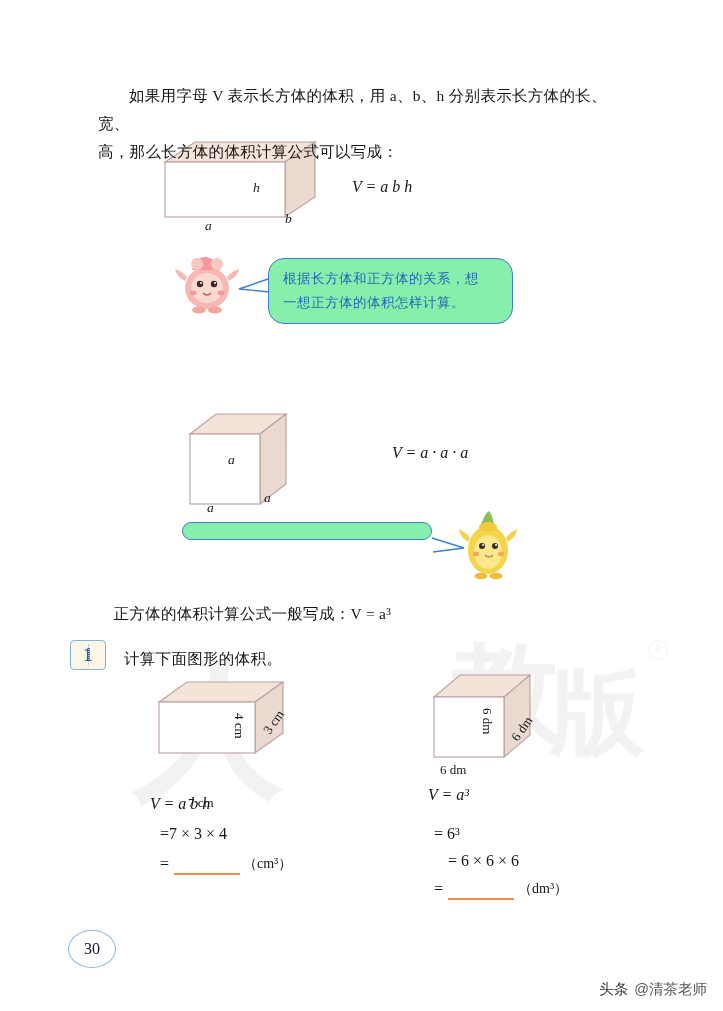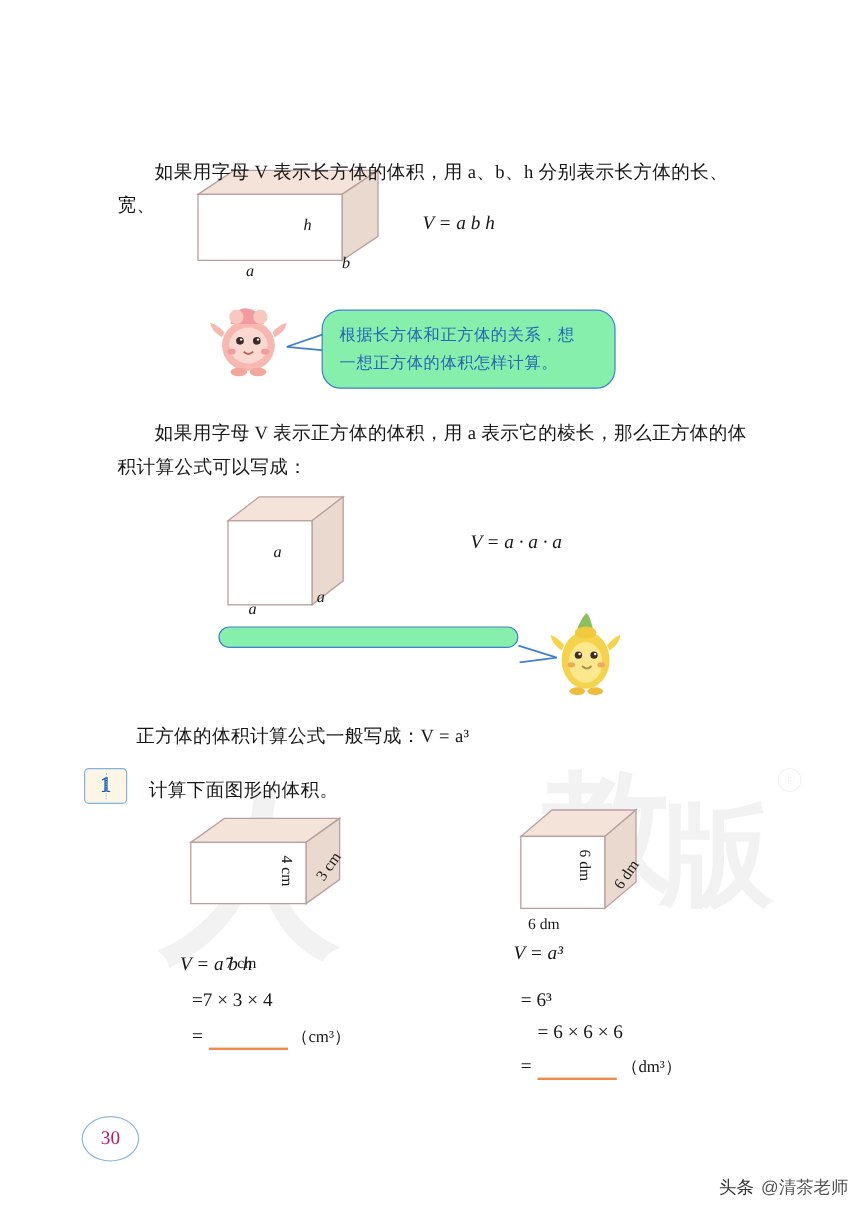--- a/index.html
+++ b/index.html
@@ -137,21 +137,21 @@
     width: 48px; height: 38px;
     z-index: 3;
   }
   .pagenum .oval {
     width: 48px; height: 38px;
     border: 1.3px solid #88b6de;
     border-radius: 50%;
     text-align: center;
     line-height: 36px;
     font-size: 16px;
-    color: #be185d;
+    color: #0f172a;
     background: #fff;
   }
 
   
   .footer {
     position: absolute;
     right: 16px;
     bottom: 12px;
     font-size: 14.5px;
     color: #555;
@@ -171,22 +171,23 @@
 
 <div class="page">
 
   <div class="watermark">
     <span class="wm-char wm-1">人</span>
     <span class="wm-char wm-2">教</span>
     <span class="wm-char wm-3">版</span>
     <span class="wm-r">®</span>
   </div>
 
-  <div class="para" style="left:98px; top:82px; width:540px;margin-top:48px;">
+  <div class="para" style="left:98px; top:82px; width:540px;">
     <div style="text-indent: 2em;">如果用字母 V 表示长方体的体积，用 a、b、h 分别表示长方体的长、宽、</div>
+    <div>高，那么长方体的体积计算公式可以写成：</div>
   </div>
 
   <div class="shape" style="left:160px; top:140px;">
     <svg width="160" height="95" viewBox="0 0 160 95">
       <polygon points="5,22 35,2 155,2 125,22" fill="#f3e3d9" stroke="#b9a0a0" stroke-width="1.1"></polygon>
       <polygon points="125,22 155,2 155,57 125,77" fill="#ead9cf" stroke="#b9a0a0" stroke-width="1.1"></polygon>
       <rect x="5" y="22" width="120" height="55" fill="#ffffff" stroke="#b9a0a0" stroke-width="1.1"></rect>
     </svg>
   </div>
   <span class="lbl" style="left:253px; top:180px;">h</span>
@@ -215,24 +216,20 @@
     </svg>
   </div>
   <div class="bubble" style="left:268px; top:258px; width:245px;">
     <div>根据长方体和正方体的关系，想</div>
     <div>一想正方体的体积怎样计算。</div>
   </div>
   <svg style="position:absolute; left:237px; top:275px; z-index:3;" width="40" height="22">
     <path d="M34 3 L2 14 L33 17" fill="#fff" stroke="#3f7fd0" stroke-width="1.4"></path>
   </svg>
 
-  <div class="para" style="left:98px; top:348px; width:540px;">
-    <div style="text-indent: 2em;">如果用字母 V 表示正方体的体积，用 a 表示它的棱长，那么正方体的体</div>
-    <div>积计算公式可以写成：</div>
-  </div>
 
   <div class="shape" style="left:186px; top:412px;">
     <svg width="110" height="105" viewBox="0 0 110 105">
       <polygon points="4,22 30,2 100,2 74,22" fill="#f3e3d9" stroke="#b9a0a0" stroke-width="1.1"></polygon>
       <polygon points="74,22 100,2 100,72 74,92" fill="#ead9cf" stroke="#b9a0a0" stroke-width="1.1"></polygon>
       <rect x="4" y="22" width="70" height="70" fill="#ffffff" stroke="#b9a0a0" stroke-width="1.1"></rect>
     </svg>
   </div>
   <span class="lbl" style="left:228px; top:452px;">a</span>
   <span class="lbl" style="left:207px; top:500px;">a</span>

